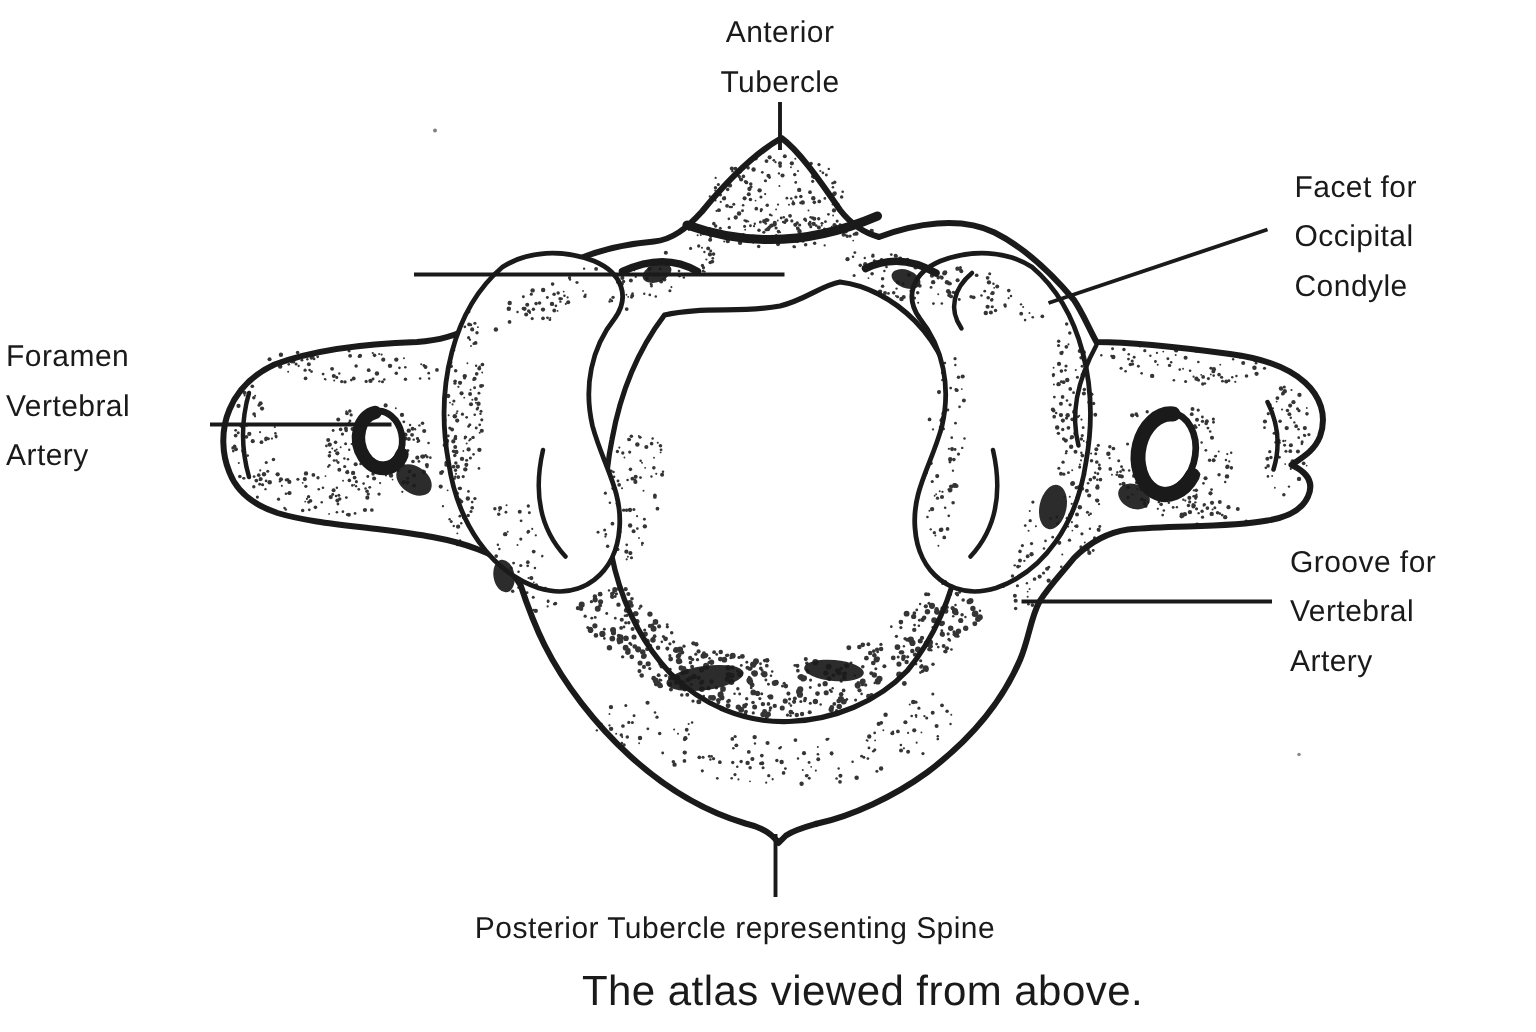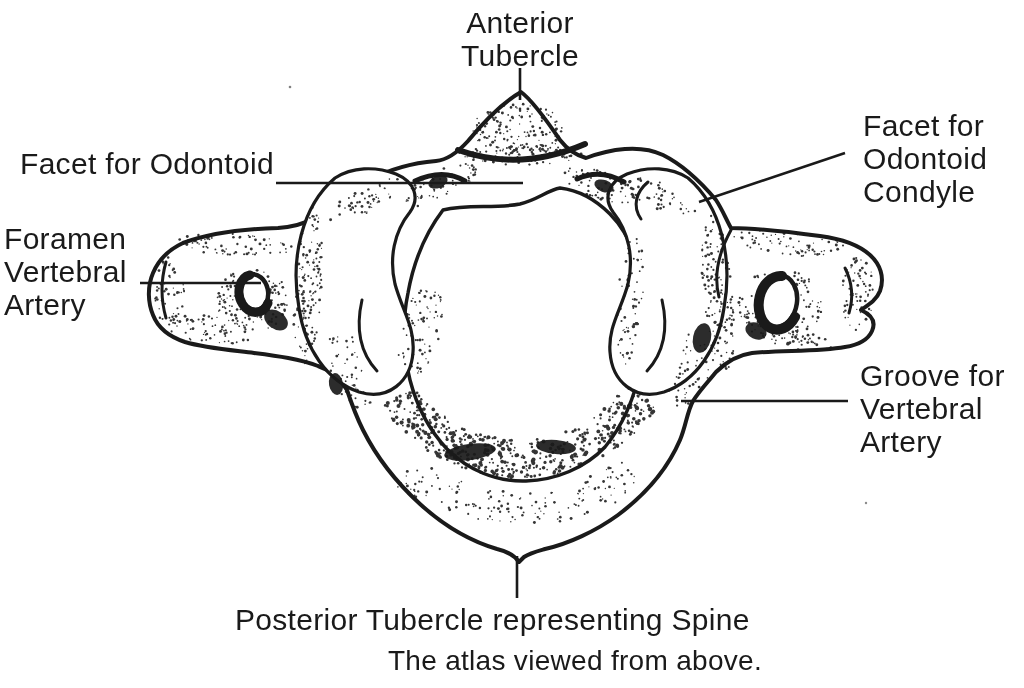--- a/index.html
+++ b/index.html
@@ -4,21 +4,21 @@
 <style>
   html,body{margin:0;padding:0;background:#fff;}
   #stage{
     position:relative;width:1024px;height:688px;
     background:var(--paper,#fff);overflow:hidden;
     font-family:"Liberation Sans", sans-serif;
   }
   #art{position:absolute;left:0;top:0;width:1024px;height:688px;}
   .lbl{
     position:absolute;color:var(--ink,#1a1a1a);
-    font-size:30px;line-height:33px;letter-spacing:.3px;white-space:nowrap;
+    font-size:20px;line-height:33px;letter-spacing:.3px;white-space:nowrap;
   }
   .center{text-align:center;}
   .caption{font-size:28px;}
   .bone{fill:#ffffff;stroke:var(--ink,#1a1a1a);stroke-linejoin:round;stroke-linecap:round;}
   .detail{fill:none;stroke:var(--ink,#1a1a1a);stroke-linecap:round;}
   .blob{fill:var(--ink,#1a1a1a);opacity:.92;}
   .leader{stroke:var(--ink,#1a1a1a);stroke-width:2.6;}
 </style>
 </head>
 <body>
@@ -2388,32 +2388,31 @@
     <circle cx="290" cy="87" r="1.3" fill="var(--ink,#1a1a1a)" opacity=".55"></circle>
     <circle cx="866" cy="503" r="1.2" fill="var(--ink,#1a1a1a)" opacity=".5"></circle>
   </svg>
 
   <div class="lbl center" style="left:420px;top:6px;width:200px">
     <div>Anterior</div>
     <div>Tubercle</div>
   </div>
 
   <div class="lbl" style="left:20px;top:147px">
-    <div>Facet for Odontoid</div>
   </div>
 
   <div class="lbl" style="left:4px;top:222px">
     <div>Foramen</div>
     <div>Vertebral</div>
     <div>Artery</div>
   </div>
 
   <div class="lbl" style="left:863px;top:109px">
     <div>Facet for</div>
-    <div>Odontoid</div>
+    <div>Occipital</div>
     <div>Condyle</div>
   </div>
 
   <div class="lbl" style="left:860px;top:359px">
     <div>Groove for</div>
     <div>Vertebral</div>
     <div>Artery</div>
   </div>
 
   <div class="lbl center" style="left:235px;top:603px;width:510px">Posterior Tubercle representing Spine</div>

